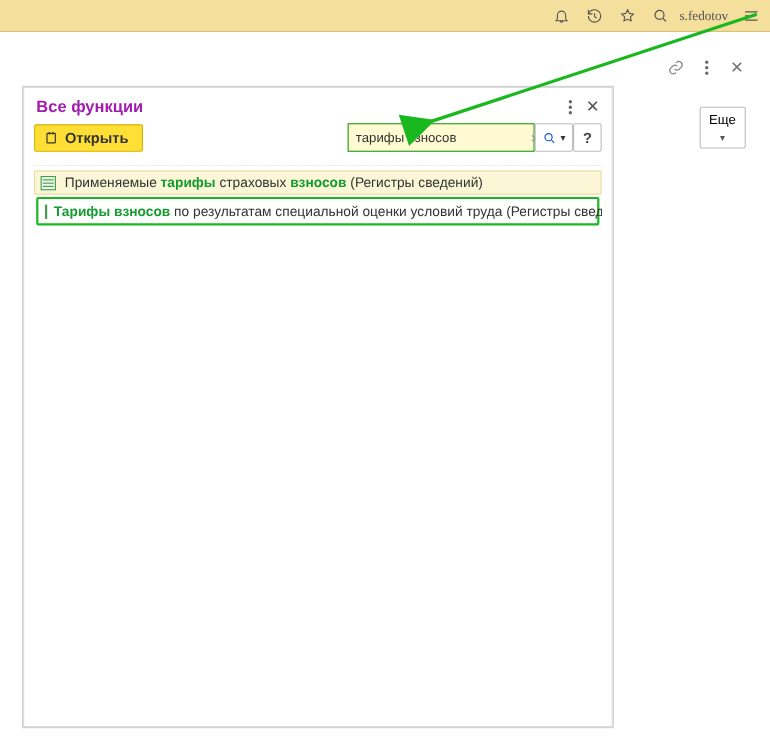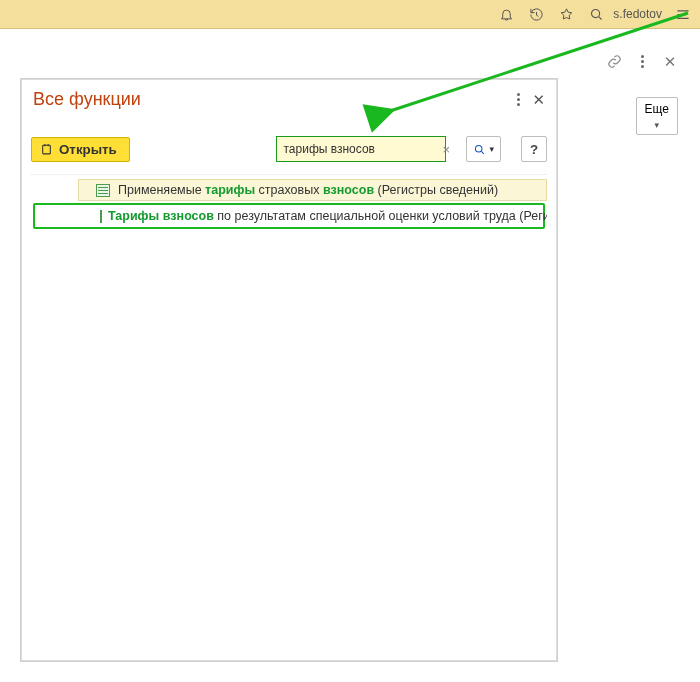--- a/index.html
+++ b/index.html
@@ -18,20 +18,21 @@
   
   .topbar {
     background: #f5df9d;
     height: 29px;
     display: flex;
     align-items: center;
     justify-content: flex-end;
     padding: 0 8px 0 6px;
     gap: 12px;
     border-bottom: 1px solid #d7c07b;
+    font-family: Liberation Serif, serif;
   }
   .topbar .icon-btn { display:flex; align-items:center; justify-content:center; width:18px; height:18px; color:#555; cursor:pointer;}
   .topbar .username { color:#555; font-size:12px; margin-left:-4px;}
   .topbar svg { stroke:#555; }
 
   
   .subbar {
     position:absolute;
     top:53px;
     right:22px;
@@ -70,27 +71,27 @@
     box-shadow:0 0 0 1px #dcdcdc inset;
     background:#fff;
   }
   .panel-inner { padding:8px 10px 10px 10px; height:100%; display:flex; flex-direction:column;}
   .panel-header {
     display:flex;
     align-items:center;
     justify-content:space-between;
     padding:2px 0 6px 2px;
   }
-  .panel-title { font-size:18px; font-weight:normal; color:#c2410c;}
+  .panel-title { font-size:15px; font-weight:bold; color:#a21caf;}
   .panel-header-right { display:flex; gap:10px; align-items:center;}
   .kebab-dots { display:flex; flex-direction:column; gap:2px;}
   .kebab-dots span{ width:3px; height:3px; background:#666; border-radius:50%;}
   .close-x { font-size:15px; color:#555; cursor:pointer; line-height:1; padding:0 2px;}
 
-  .toolbar-row { display:flex; align-items:center; gap:20px; margin-top:20px;}
+  .toolbar-row { display:flex; align-items:center; gap:0; margin-top:0;}
   .open-btn {
     background:#ffdf35;
     border:1px solid #d4b200;
     padding:4px 12px 4px 8px;
     font-weight:bold;
     color:#333;
     cursor:pointer;
     display:flex;
     align-items:center;
     gap:6px;
@@ -137,25 +138,24 @@
     margin-top:12px;
     border-top:1px dotted #e5e5e5;
     padding-top:4px;
     flex:1;
     overflow:auto;
   }
   .row {
     display:flex;
     align-items:center;
     gap:8px;
-    padding:4px 18px;
+    padding:4px 6px;
     font-size:12.5px;
     color:#333;
     cursor:pointer;
-    margin-left:47px;
   }
   .row.first{ background:#fbf7d6; outline:1px solid #e7dca3; outline-offset:-1px;}
   .row .txt { white-space:nowrap;}
   .row .txt .hl { color:#149b30; font-weight:bold;}
   .reg-icon {
     width:14px; height:13px;
     display:inline-block;
     position:relative;
   }
   .reg-icon::before{

